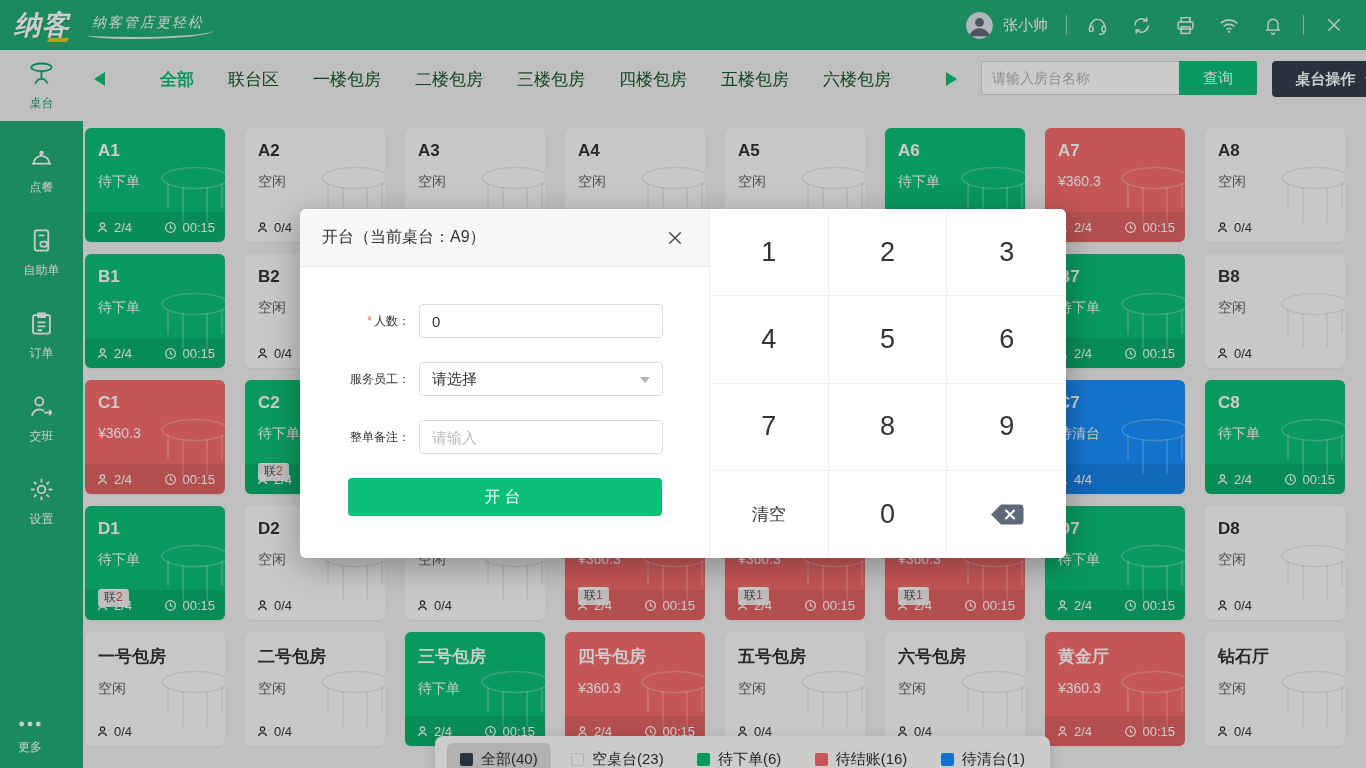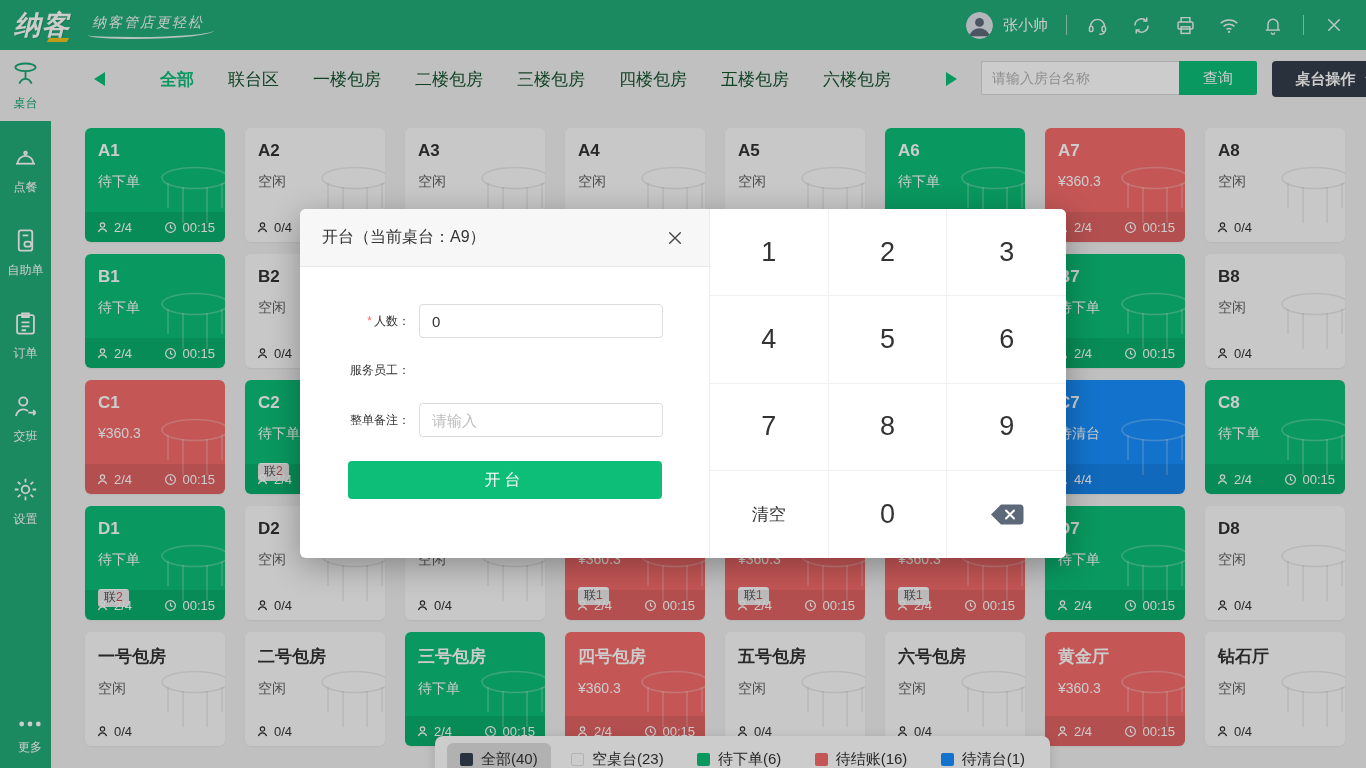--- a/index.html
+++ b/index.html
@@ -14,21 +14,21 @@
   .tagline { margin-left:22px; font-size:14px; font-style:italic; letter-spacing:2px; position:relative; top:-2px; opacity:.95; }
   .tagline::after { content:""; position:absolute; left:-4px; right:-10px; bottom:-7px; height:8px; border-bottom:2px solid rgba(255,255,255,.9); border-radius:0 0 100% 60%/0 0 14px 6px; }
   .tb-right { margin-left:auto; display:flex; align-items:center; gap:18px; }
   .avatar { width:27px; height:27px; border-radius:50%; overflow:hidden; display:inline-flex; }
   .uname { font-size:15px; margin-left:-8px; }
   .tb-div { width:1px; height:20px; background:rgba(255,255,255,.55); }
   .tb-icon { display:inline-flex; align-items:center; justify-content:center; width:24px; height:24px; color:#fff; opacity:.92; cursor:pointer; }
   .tb-icon svg, .avatar svg { display:block; }
 
   
-  .sidebar { position:absolute; left:0; top:50px; width:51px; height:718px; background:#24AD78; z-index:10; display:flex; flex-direction:column; align-items:stretch; }
+  .sidebar { position:absolute; left:0; top:50px; width:83px; height:718px; background:#24AD78; z-index:10; display:flex; flex-direction:column; align-items:stretch; }
   .sb-item { display:flex; flex-direction:column; align-items:center; color:#fff; padding:9px 0 8px; cursor:pointer; }
   .sb-item .icn svg { width:27px; height:27px; }
   .sb-label { font-size:12px; margin-top:4px; }
   .sb-item.active { background:#f0f0f0; color:#16A771; padding:10px 0 9px; }
   .sb-item + .sb-item { margin-top:14px; }
   .sb-more { position:absolute; bottom:12px; left:0; width:60px; display:flex; flex-direction:column; align-items:center; color:#fff; cursor:pointer; }
   .sb-more .icn svg { width:24px; height:14px; }
 
   
   .main { position:absolute; left:60px; top:50px; width:1306px; height:718px; background:#f0f0f0; }
@@ -1262,20 +1262,24 @@
           </svg>
       </span>
     </div>
     <div class="modal-body">
       <div class="frow">
         <label><em class="req">*</em><span>人数：</span></label>
         <input class="ctl" value="0" style="">
       </div>
       <div class="frow">
         <label><span>服务员工：</span></label>
+        <div class="ctl select">
+            <span>请选择</span>
+            <i class="sel-caret"></i>
+          </div>
       </div>
       <div class="frow">
         <label><span>整单备注：</span></label>
         <input class="ctl" placeholder="请输入" style="">
       </div>
       <button class="submit">开台</button>
     </div>
   </div>
   <div class="numpad">
       <button class="key">1</button>

